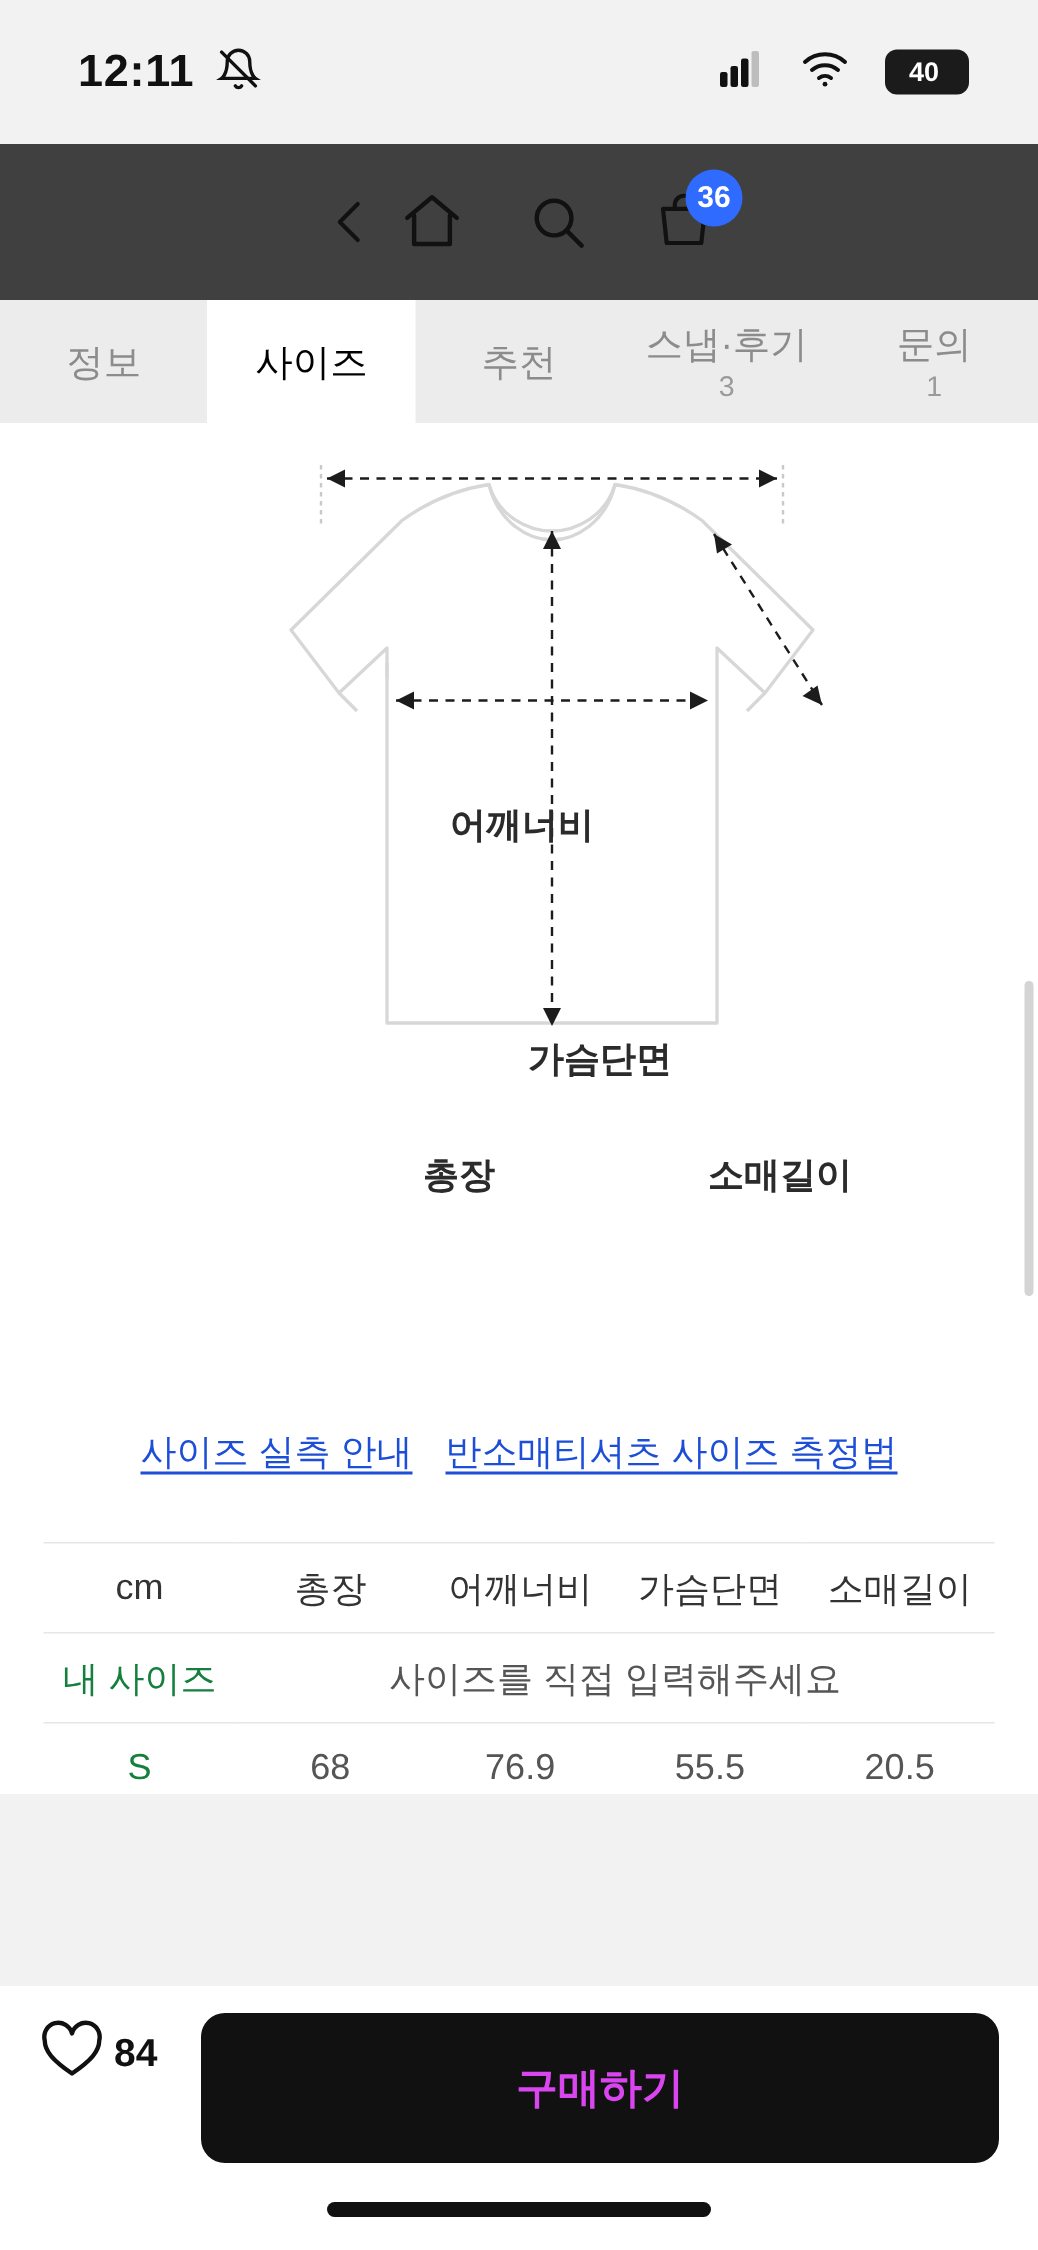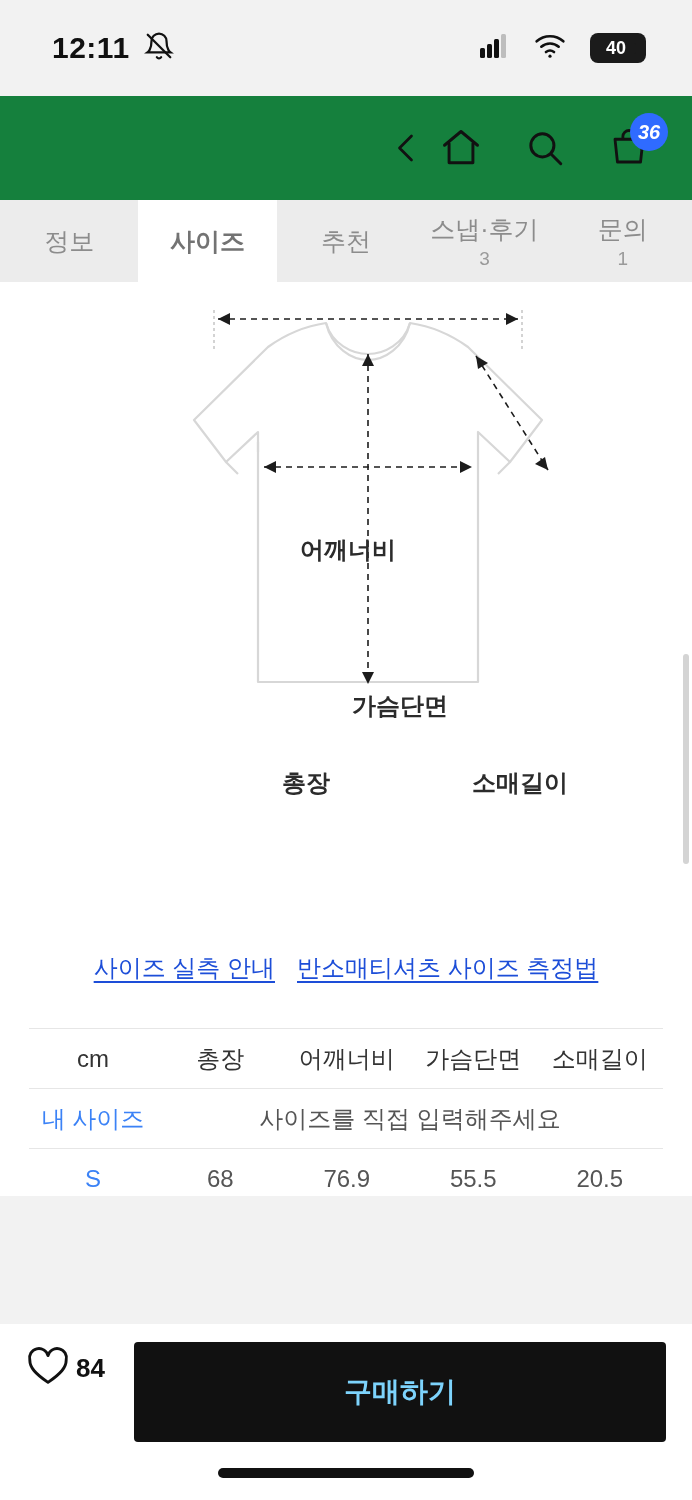--- a/index.html
+++ b/index.html
@@ -25,45 +25,44 @@
     display:flex; align-items:center; justify-content:center;
     color:#fff; font-size:18px; font-weight:700;
   }
   .battery::after{
     content:""; position:relative; left:6px; width:4px;height:11px;
     background:#1b1b1b; border-radius:0 2px 2px 0;
   }
 
   
   .navbar {
-    height: 104px; background:#15803d;
-    display:flex; align-items:center; justify-content:flex-end;
+    height: 104px; background:#404040;
+    display:flex; align-items:center; justify-content:center;
     padding: 0 36px 0 34px;
-    font-style: italic;
   }
   .nav-actions{ display:flex; align-items:center; gap:30px; }
   .icon-btn{ position:relative; width:54px;height:54px; display:flex;align-items:center;justify-content:center; }
   .cart-badge{
     position:absolute; top:-8px; right:-12px;
     min-width:38px; height:38px; padding:0 6px;
     background:#2f6bff; color:#fff; border-radius:19px;
     font-size:20px; font-weight:700;
     display:flex; align-items:center; justify-content:center;
   }
 
   
   .tabs{
     display:flex; height:82px; background:#ececec; align-items:stretch;
   }
   .tab{
     flex:1; display:flex; flex-direction:column; align-items:center; justify-content:center;
     color:#8c8c8c; font-size:25px; gap:2px;
   }
   .tab .sub{ font-size:19px; color:#9a9a9a; }
-  .tab.active{ background:#ffffff; color:#737373; font-weight:700; }
+  .tab.active{ background:#ffffff; color:#000000; font-weight:400; }
 
   
   .content{ position:relative; height: 1000px; overflow:hidden; background:#fff; }
 
   .diagram{ position:relative; height:690px; }
   .diagram svg{ display:block; margin: 0 auto; }
   .dim-label{
     position:absolute; font-size:24px; font-weight:700; color:#2b2b2b;
   }
   .lbl-shoulder{ left: 300px; top: 252px; }
@@ -81,21 +80,21 @@
   
   table.size-table{
     width: 634px; margin: 44px auto 0; border-collapse: collapse;
     table-layout: fixed;
   }
   table.size-table th, table.size-table td{
     border-top:1px solid #e6e6e6; border-bottom:1px solid #e6e6e6;
     height:60px; text-align:center; font-size:24px; color:#555; font-weight:400;
   }
   table.size-table thead th{ color:#333; font-weight:400; }
-  table.size-table .rowhead{ color:#3b82f6; }
+  table.size-table .rowhead{ color:#15803d; }
   .mysize-cell{ color:#9a9a9a; }
   .col-first{ width:128px;margin-top:25px; }
 
   
   .fab{
     position:absolute; width:72px; height:72px; border-radius:50%;
     background:#fff; border:1px solid #e8e8e8;
     display:flex; align-items:center; justify-content:center;
     box-shadow:0 2px 8px rgba(0,0,0,.07);
   }
@@ -118,21 +117,21 @@
   .bottombar{
     position:absolute; left:0; right:0; bottom:0; height:176px;
     background:#fff; display:flex; align-items:flex-start; padding: 18px 26px 0;
     gap:22px;
   }
   .like{
     width:86px; display:flex; flex-direction:row; align-items:center; gap:6px; padding-top:4px;
   }
   .like .count{ font-size:26px; font-weight:700; color:#111; }
   .buy-btn{
-    flex:1; height:100px; background:#111; color:#7dd3fc; border:none; border-radius:4px;
+    flex:1; height:100px; background:#111; color:#d946ef; border:none; border-radius:16px;
     font-size:28px; font-weight:700; font-family:Liberation Sans, sans-serif;
     display:flex; align-items:center; justify-content:center;
   }
   .home-indicator{
     position:absolute; left:50%; transform:translateX(-50%); bottom:22px;
     width:256px; height:10px; border-radius:5px; background:#111;
   }
 
   
   .scroll-hint{

